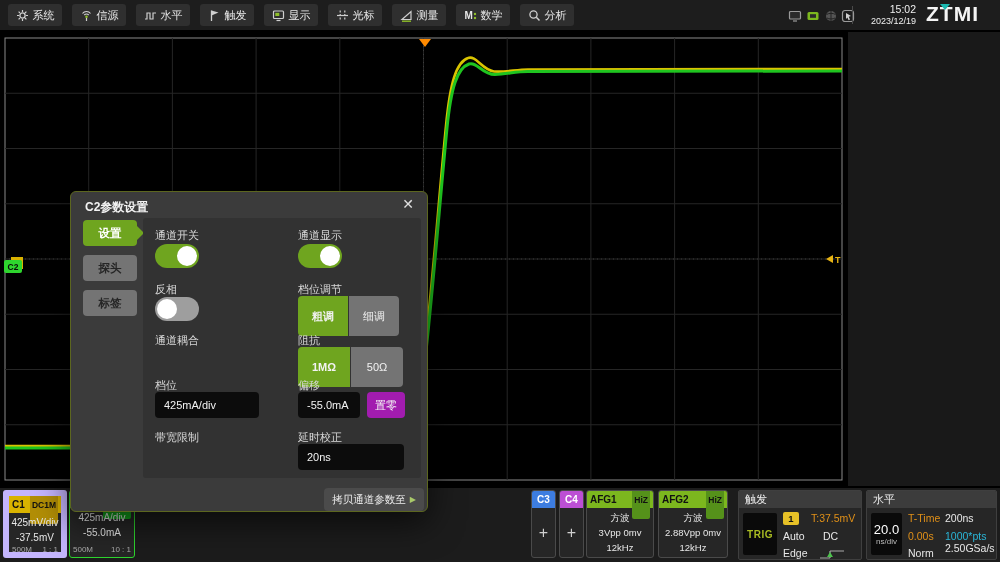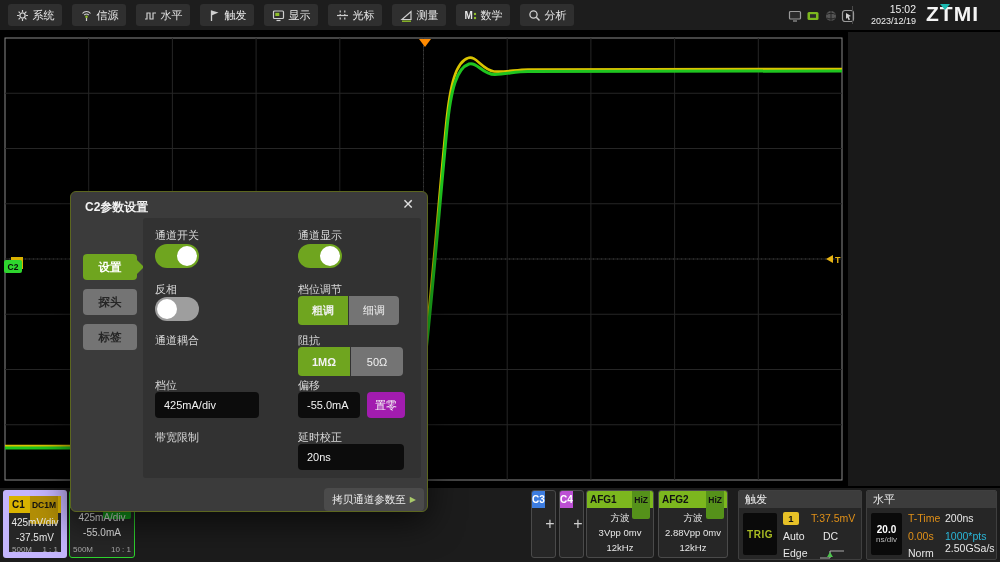--- a/index.html
+++ b/index.html
@@ -26,33 +26,33 @@
   #main { position:absolute; left:0; top:30px; width:1000px; height:458px; background:#000; }
   #right-panel { position:absolute; left:848px; top:2px; width:152px; height:454px; background:#191919; }
   #wave-svg { position:absolute; left:0; top:0; }
 
   
   #dialog { position:absolute; left:70px; top:161px; width:358px; height:321px; background:#3b3b3b;
             border:1px solid #5c661f; border-radius:6px; box-shadow:0 10px 34px rgba(0,0,0,.65); z-index:5; }
   #dialog-title { position:absolute; left:14px; top:7px; font-size:12px; font-weight:bold; color:#f2f2f2; }
   #dialog-close { position:absolute; right:10px; top:4px; font-size:14px; color:#e0e0e0; cursor:pointer; width:18px; text-align:center; }
   .tab { position:absolute; left:12px; width:54px; height:26px; background:#747474; border-radius:4px;
-         color:#262626; font-size:11.5px; font-weight:bold; display:flex; align-items:center; justify-content:center; cursor:pointer;margin-top:34px; }
+         color:#262626; font-size:11.5px; font-weight:bold; display:flex; align-items:center; justify-content:center; cursor:pointer; }
   .tab.active { background:#6fa51f; color:#fff; }
   .tab.active::after { content:''; position:absolute; right:-7px; top:50%; margin-top:-7px;
          border:7px solid transparent; border-right-width:0; border-left:7px solid #6fa51f; }
   #dlg-content { position:absolute; left:72px; top:26px; width:278px; height:260px; background:#323232; border-radius:3px; }
   .fld-label { position:absolute; font-size:11px; color:#d8d8d8; white-space:nowrap; }
   .toggle { position:absolute; width:44px; height:24px; border-radius:12px; cursor:pointer; }
   .toggle.on { background:#6fa51f; }
   .toggle.off { background:#9e9e9e; }
   .toggle .knob { position:absolute; top:2px; width:20px; height:20px; border-radius:50%; background:#fff; }
   .toggle.on .knob { left:22px; } .toggle.off .knob { left:2px; }
   .seg-group { position:absolute; display:flex; gap:1px; border-radius:4px; overflow:hidden; }
-  .seg { height:29px; background:#747474; color:#f2f2f2; font-size:11px; display:flex; align-items:center; justify-content:center; cursor:pointer; }
+  .seg { height:40px; background:#747474; color:#f2f2f2; font-size:11px; display:flex; align-items:center; justify-content:center; cursor:pointer; }
   .seg.active { background:#6fa51f; font-weight:bold; }
   .fld-input { position:absolute; height:26px; background:#0c0c0c; border-radius:4px; color:#f2f2f2;
                font-size:11px; line-height:26px; padding-left:9px; cursor:text; }
   .caret { position:absolute; right:9px; top:0; font-size:8px; color:#e0e0e0; line-height:26px; }
   #zero-btn { position:absolute; height:26px; background:#a21caf; border-radius:4px; color:#f4f4f4; font-size:11px;
               display:flex; align-items:center; justify-content:center; cursor:pointer; }
   #copy-btn { position:absolute; left:253px; top:296px; width:100px; height:23px; background:#4b4b4b; border-radius:4px;
               color:#ececec; font-size:10.5px; display:flex; align-items:center; justify-content:center; gap:4px; cursor:pointer; }
   #copy-btn .arrow { color:#a9c96a; font-size:8px; }
 
@@ -60,37 +60,37 @@
   #bottombar { position:absolute; left:0; top:488px; width:1000px; height:74px; background:#1c1c1c; }
   .ch-box { position:absolute; top:2px; height:68px; background:#262626; border:6px solid #c4b5fd; border-radius:3px;
             display:flex; flex-direction:column; overflow:hidden; cursor:pointer; }
   .ch-head { height:17px; display:flex; align-items:center; padding:0 3px; flex:none; }
   .ch-name { font-size:10px; font-weight:bold; color:#111; }
   .ch-badge { margin-left:auto; font-size:8.5px; font-weight:bold; color:#111; border-radius:2px; padding:14px 2px; }
   .ch-line { text-align:center; font-size:10px; color:#e8e8e8; margin-top:4px; }
   .ch-foot { margin-top:auto; display:flex; padding:2px 3px 3px; font-size:8px; color:#a8a8a8; }
   .ch-foot .r { margin-left:auto; }
   .mini-box { position:absolute; top:2px; width:25px; height:68px; background:#262626; border:1px solid #4a4a4a; border-radius:3px;
-              display:flex; flex-direction:row; overflow:hidden; cursor:pointer; }
+              display:flex; flex-direction:column; overflow:hidden; cursor:pointer; }
   .mini-head { height:17px; display:flex; align-items:center; justify-content:center; font-size:10px; font-weight:bold; color:#fff; flex:none; }
   .mini-plus { flex:1; display:flex; align-items:center; justify-content:center; color:#cfcfcf; font-size:16px; }
   .afg-box { position:absolute; top:2px; height:68px; background:#262626; border:1px solid #4a4a4a; border-radius:3px;
              display:flex; flex-direction:column; overflow:hidden; cursor:pointer; }
   .afg-line { text-align:center; font-size:9.5px; color:#e8e8e8; line-height:15px; }
   .panel { position:absolute; top:2px; height:70px; background:#262626; border:1px solid #3f3f3f; border-radius:2px; overflow:hidden; cursor:pointer; }
   .panel-head { height:17px; background:#3c3c3c; color:#f0f0f0; font-size:11px; line-height:17px; padding-left:6px; }
   .panel-body { position:relative; height:51px; }
   .pb-text { position:absolute; font-size:10.5px; color:#e8e8e8; white-space:nowrap; }
   .orange { color:#e09018 !important; }
   .cyan { color:#2ab5d6 !important; }
   .blackbox { position:absolute; background:#0a0a0a; border-radius:2px; display:flex; flex-direction:column; align-items:center; justify-content:center; }
   #trig-label { font-size:10px; font-weight:bold; color:#a9bc23; letter-spacing:0.5px; }
   #src-badge { position:absolute; width:16px; height:13px; background:#e7c127; border-radius:2px; color:#111;
                font-size:9.5px; font-weight:bold; text-align:center; line-height:13px; }
-  #hsc-val { font-size:10px; font-weight:bold; color:#fff; }
+  #hsc-val { font-size:13px; font-weight:normal; color:#fff; }
   #hsc-unit { font-size:8px; color:#bbb; }
 </style>
 </head>
 <body>
 
 <div id="screen">
 
   <div id="topbar">
     <div class="menu-btn" style="left:8px">
       <svg width="13" height="13" viewBox="0 0 13 13">

